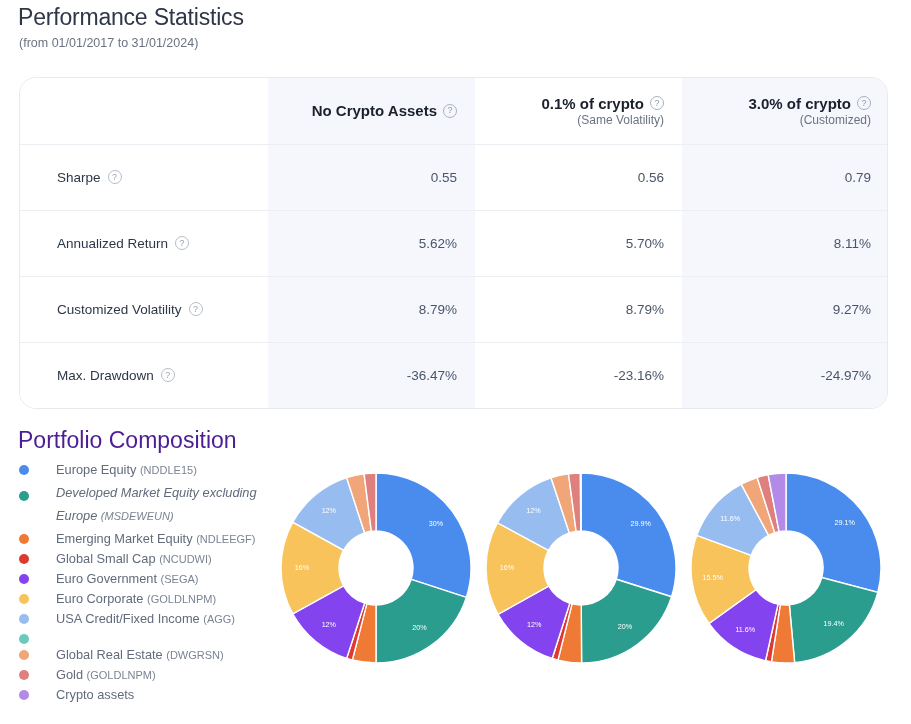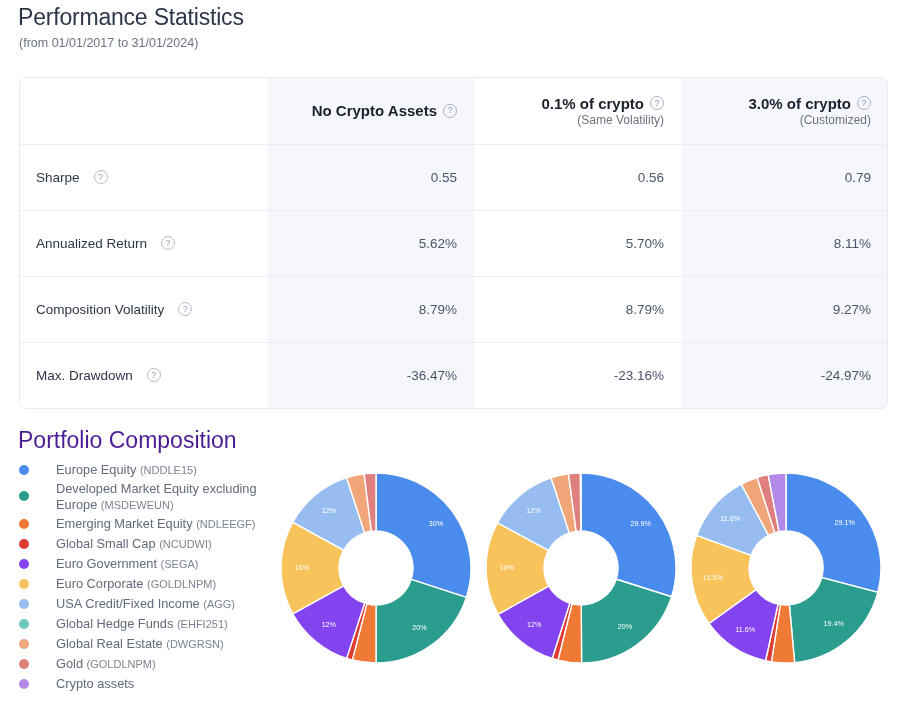--- a/index.html
+++ b/index.html
@@ -22,21 +22,21 @@
   .page-subtitle {
     position: absolute; left: 19px; top: 36px;
     font-size: 12.5px; color: #6b7280;
   }
 
   
   .stats-table {
     position: absolute; left: 19px; top: 77px;
     width: 869px;
     border: 1px solid #e8eaf0;
-    border-radius: 7px;
+    border-radius: 17px;
     overflow: hidden;
     background: #fff;
   }
   table { border-collapse: collapse; width: 100%; table-layout: fixed; }
   col.c-label { width: 248px; }
   col.c-data  { width: 207px; }
 
   thead th {
     height: 66px;
     vertical-align: middle;
@@ -61,21 +61,21 @@
     text-align: right;
     font-weight: 400;
   }
   tbody td.row-label {
     text-align: left;
     padding: 0 0 0 16px;
     color: #2d3748;
     font-size: 13.5px;
     background: #ffffff;
   }
-  .lbl-wrap { display: inline-flex; align-items: center; gap: 14px; }
+  .lbl-wrap { display: inline-flex; align-items: center; gap: 7px; margin-left: 21px; }
 
   .shaded { background: #f5f7fd; }
 
   
   .q-icon {
     display: inline-flex; align-items: center; justify-content: center;
     width: 14px; height: 14px; min-width: 14px;
     border: 1px solid #b6bcc9; border-radius: 50%;
     font-size: 9px; line-height: 1; color: #9aa2b1;
     font-weight: 400; font-family: "Liberation Sans", sans-serif;
@@ -92,21 +92,21 @@
     position: absolute; left: 19px; top: 461px;
     width: 275px;
   }
   .legend-item {
     display: flex; align-items: flex-start; gap: 27px;
     margin-bottom: 2px;
     font-size: 12.8px;
     color: #616b7a;
     line-height: 18px;
   }
-  .legend-item.two-line { line-height: 16px; }
+  .legend-item.two-line { line-height: 23px; font-style: italic; }
   .legend-dot {
     width: 10px; height: 10px; border-radius: 50%;
     margin-top: 4px; flex: 0 0 10px;
   }
   .legend-item.two-line .legend-dot { margin-top: 10px; }
   .legend-text .ticker { font-size: 11px; color: #7b8492; }
 
   
   .donuts { position: absolute; left: 0; top: 470px; width: 911px; height: 200px; }
   .donut { position: absolute; width: 196px; height: 196px; }
@@ -176,21 +176,21 @@
               <span class="q-icon">?</span>
             </span>
           </td>
           <td class="shaded">5.62%</td>
           <td>5.70%</td>
           <td class="shaded">8.11%</td>
         </tr>
         <tr>
           <td class="row-label">
             <span class="lbl-wrap">
-              <span>Composition Volatility</span>
+              <span>Customized Volatility</span>
               <span class="q-icon">?</span>
             </span>
           </td>
           <td class="shaded">8.79%</td>
           <td>8.79%</td>
           <td class="shaded">9.27%</td>
         </tr>
         <tr>
           <td class="row-label">
             <span class="lbl-wrap">
@@ -232,21 +232,20 @@
       <div class="legend-item">
         <span class="legend-dot" style="background: rgb(247, 195, 90);"></span>
         <span class="legend-text">Euro Corporate <span class="ticker">(GOLDLNPM)</span></span>
       </div>
       <div class="legend-item">
         <span class="legend-dot" style="background: rgb(151, 189, 240);"></span>
         <span class="legend-text">USA Credit/Fixed Income <span class="ticker">(AGG)</span></span>
       </div>
       <div class="legend-item">
         <span class="legend-dot" style="background: rgb(108, 201, 189);"></span>
-        <span class="legend-text">Global Hedge Funds <span class="ticker">(EHFI251)</span></span>
       </div>
       <div class="legend-item">
         <span class="legend-dot" style="background: rgb(240, 166, 120);"></span>
         <span class="legend-text">Global Real Estate <span class="ticker">(DWGRSN)</span></span>
       </div>
       <div class="legend-item">
         <span class="legend-dot" style="background: rgb(224, 128, 126);"></span>
         <span class="legend-text">Gold <span class="ticker">(GOLDLNPM)</span></span>
       </div>
       <div class="legend-item">

